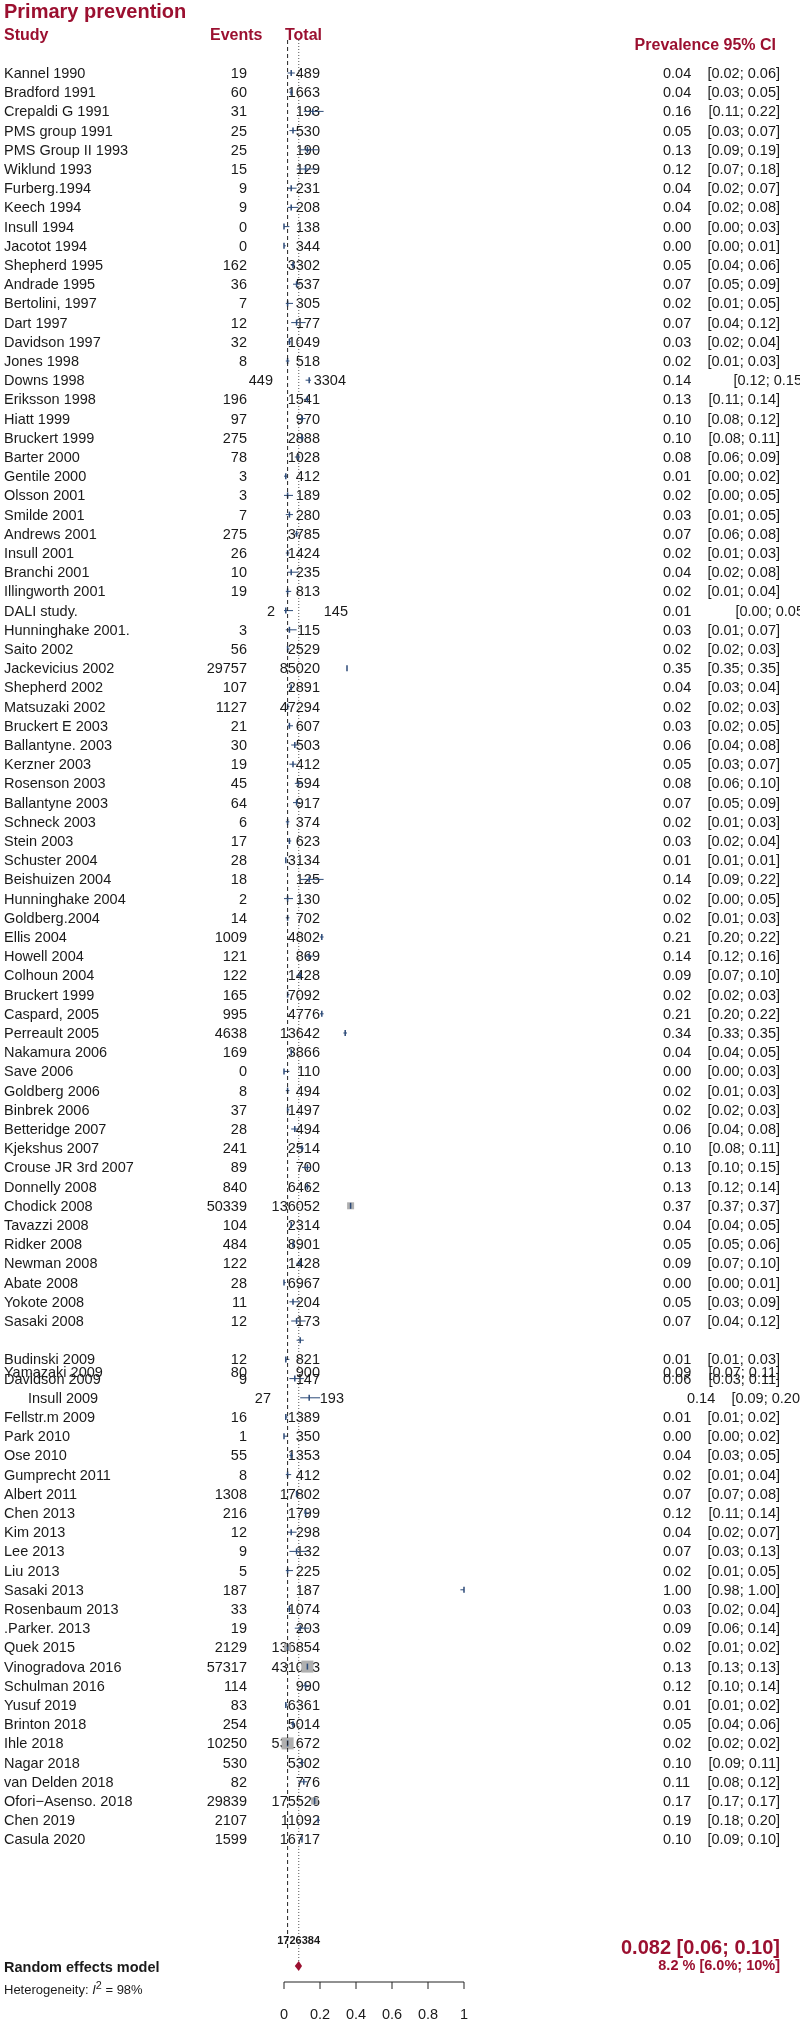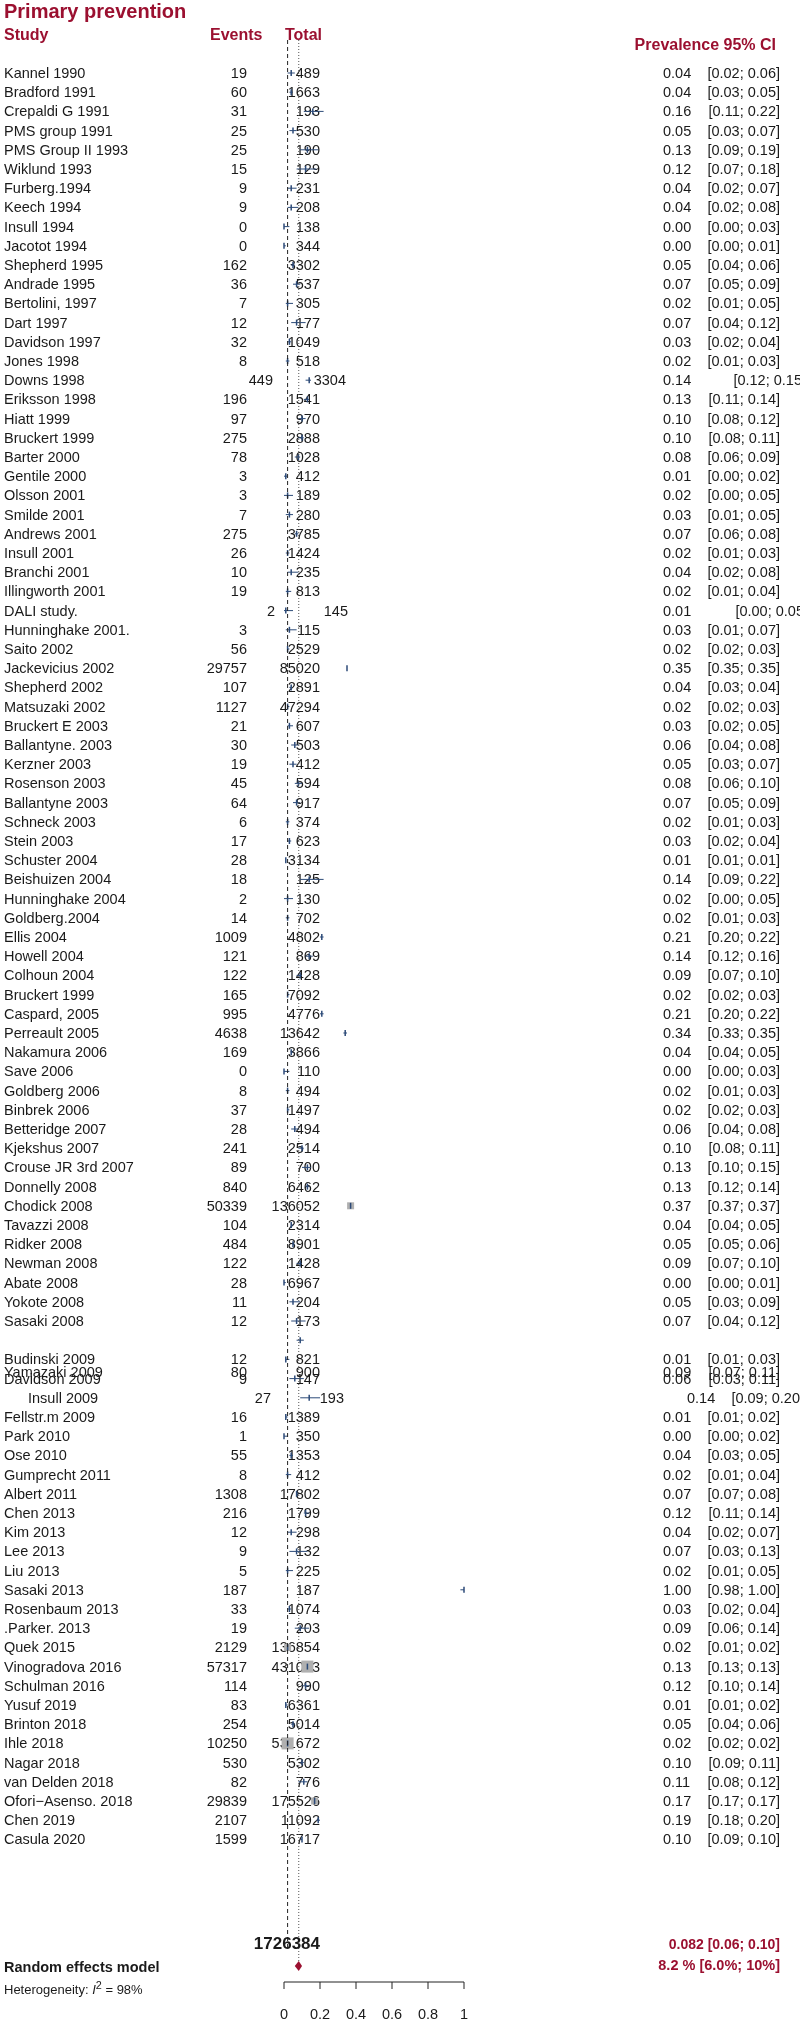--- a/index.html
+++ b/index.html
@@ -12,24 +12,24 @@
   .hdr-total { left:285px; }
   .hdr-prev { right:24px; top:36px; }
   #rows { position:absolute; left:0; top:63px; width:800px; }
   .row { position:absolute; left:0; width:800px; height:20px; font-size:14.5px; line-height:20px; }
   .c-study { position:absolute; left:4px; white-space:nowrap; }
   .c-events { position:absolute; right:553px; text-align:right; }
   .c-total { position:absolute; right:480px; text-align:right; }
   .c-est { position:absolute; left:663px; }
   .c-ci { position:absolute; right:20px; text-align:right; }
   #plot { position:absolute; left:0; top:0; width:800px; height:2032px; pointer-events:none; }
-  .sum-total { position:absolute; right:480px; top:1934px; font-weight:bold; font-size:17px; }
+  .sum-total { position:absolute; right:480px; top:1934px; font-weight:bold; font-size:11px; }
   .sum-label { position:absolute; left:4px; top:1959px; font-weight:bold; font-size:14.5px; }
   .het { position:absolute; left:4px; top:1979px; font-size:13px; }
-  .sum-est1 { position:absolute; right:20px; top:1936px; font-weight:bold; font-size:14px; color:#9b1030; }
+  .sum-est1 { position:absolute; right:20px; top:1936px; font-weight:bold; font-size:20px; color:#9b1030; }
   .sum-est2 { position:absolute; right:20px; top:1957px; font-weight:bold; font-size:14.5px; color:#9b1030; }
   .tick-label { position:absolute; top:2006px; font-size:14.5px; transform:translateX(-50%); }
 </style>
 </head>
 <body>
 
 <div class="title">Primary prevention</div>
 <div class="hdr hdr-study">Study</div>
 <div class="hdr hdr-events">Events</div>
 <div class="hdr hdr-total">Total</div>

